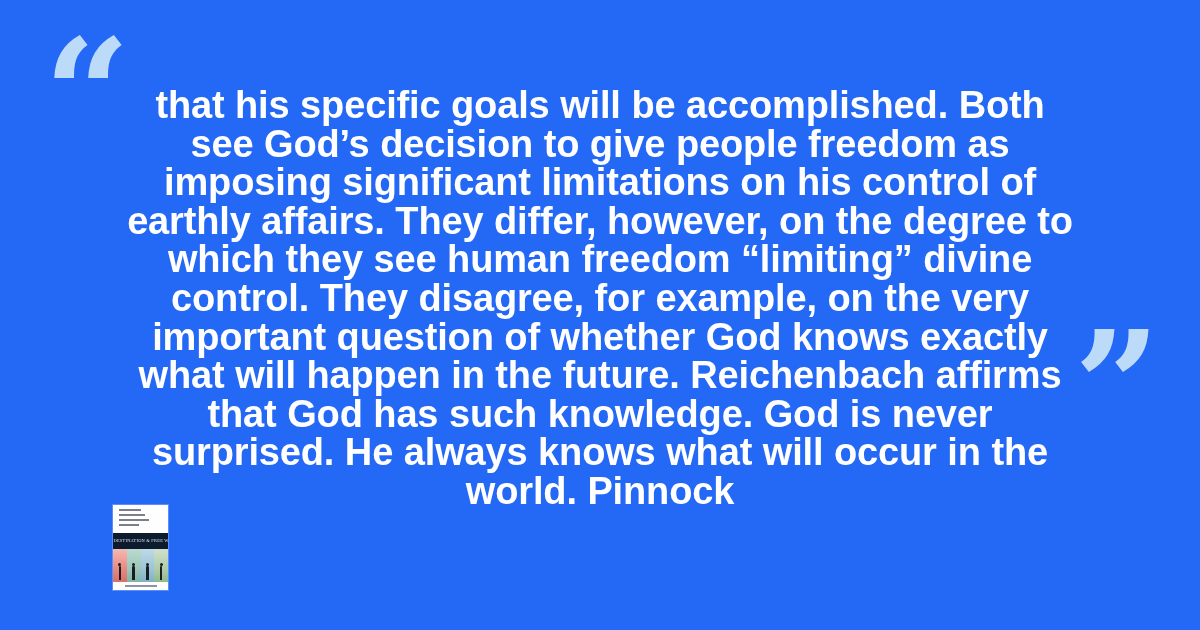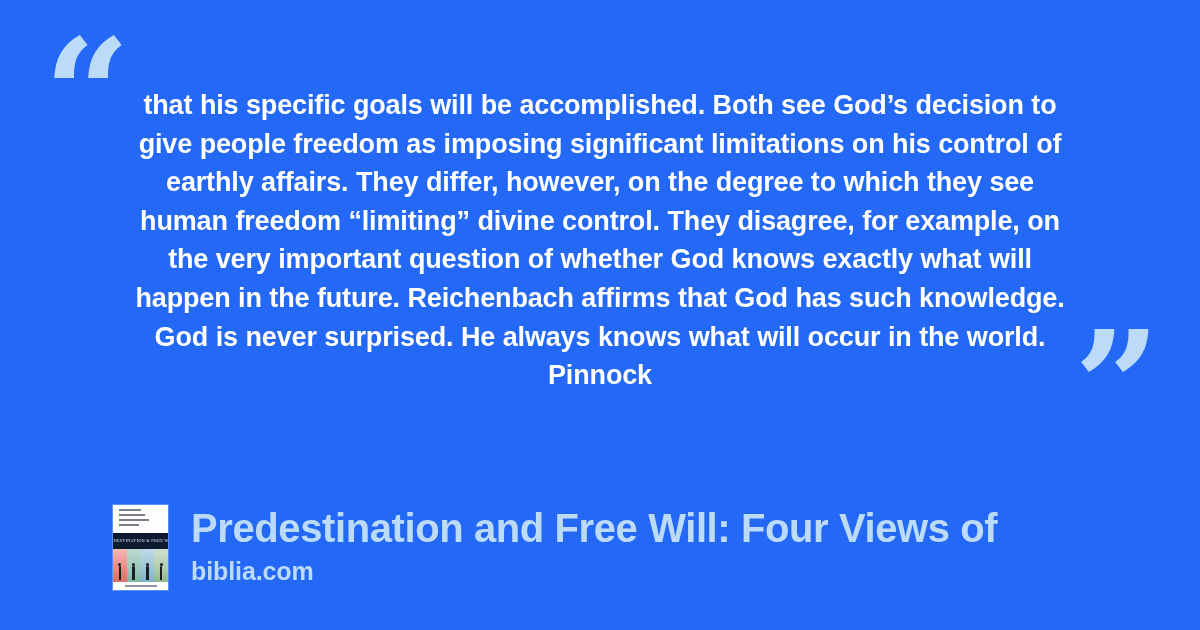--- a/index.html
+++ b/index.html
@@ -48,21 +48,21 @@
     left: 120px;
     top: 86px;
     width: 960px;
     text-align: center;
   }
   .quote-text {
     margin: 0;
     color: #ffffff;
     font-family: "Liberation Sans", sans-serif;
     font-weight: 700;
-    font-size: 27px;
+    font-size: 38px;
     line-height: 38.6px;
     letter-spacing: -0.15px;
     word-spacing: 0.2px;
   }
 
   
   .footer {
     position: absolute;
     left: 113px;
     top: 505px;
@@ -238,20 +238,16 @@
         </div>
         <div class="bc-panel bc-p4">
           <span class="bc-fig"></span>
         </div>
       </div>
       <div class="bc-bottom">
         <span class="bc-editor"></span>
       </div>
     </div>
 
-    <div class="footer-text">
-      <h1 class="book-title">Predestination and Free Will: Four Views of</h1>
-      <div class="site-name">biblia.com</div>
-    </div>
 
   </div>
 
 </div>
 
 </body></html>

